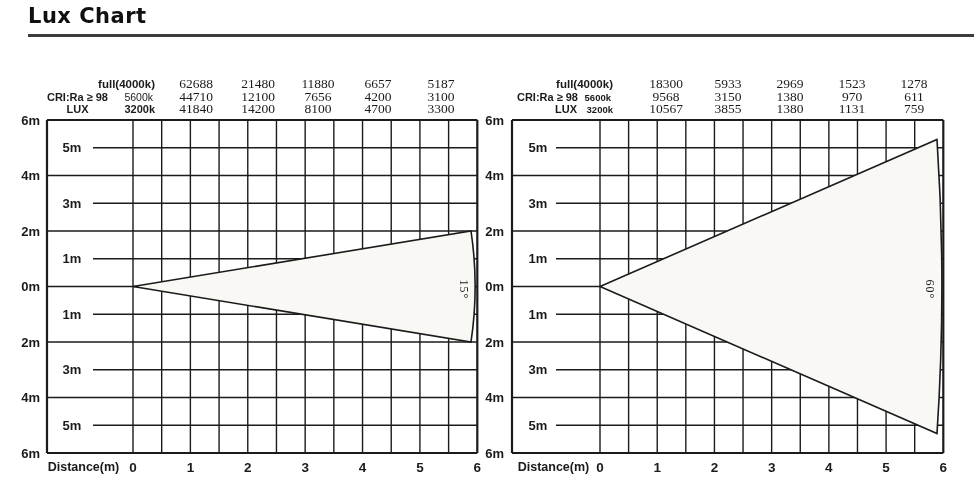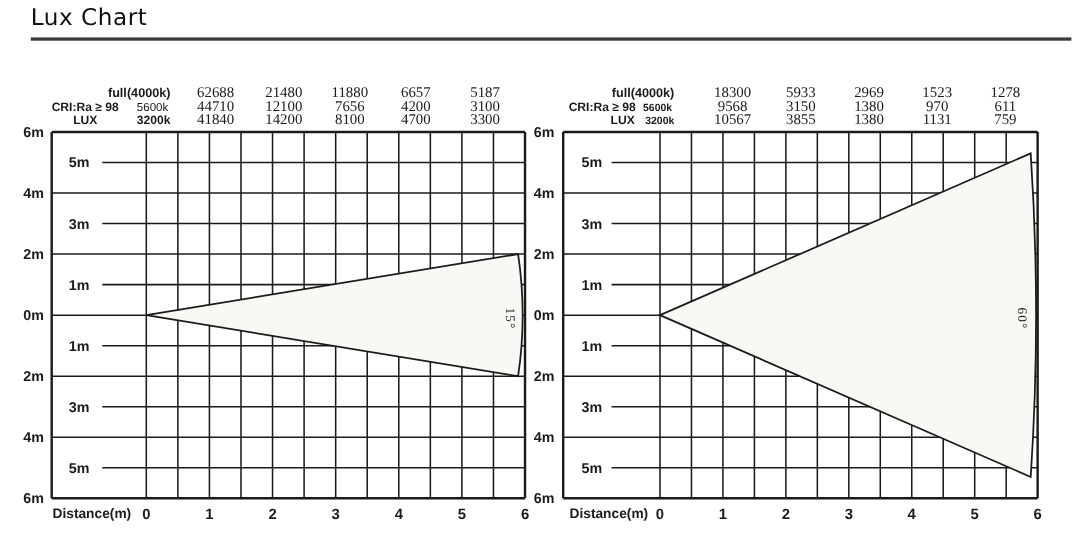--- a/index.html
+++ b/index.html
@@ -3,21 +3,21 @@
 <meta charset="utf-8">
 <style>
   html,body{margin:0;padding:0;}
   body{
     width:977px;height:496px;background:#ffffff;position:relative;overflow:hidden;
     font-family:"Liberation Sans",sans-serif;
   }
   .page-title{
     position:absolute;left:28px;top:4px;margin:0;
     font-family:"DejaVu Sans",sans-serif;
-    font-size:21px;font-weight:400;color:#101010;letter-spacing:.5px;
+    font-size:21px;font-weight:700;color:#101010;letter-spacing:.5px;
   }
   .title-rule{
     position:absolute;left:28px;right:3px;top:34px;height:2.5px;background:#3c3c3c;
   }
   svg{position:absolute;left:0;top:0;}
   text{fill:#1b1b1b;}
   .sans{font-family:"Liberation Sans",sans-serif;}
   .serif{font-family:"Liberation Serif",serif;}
 </style>
 </head>

